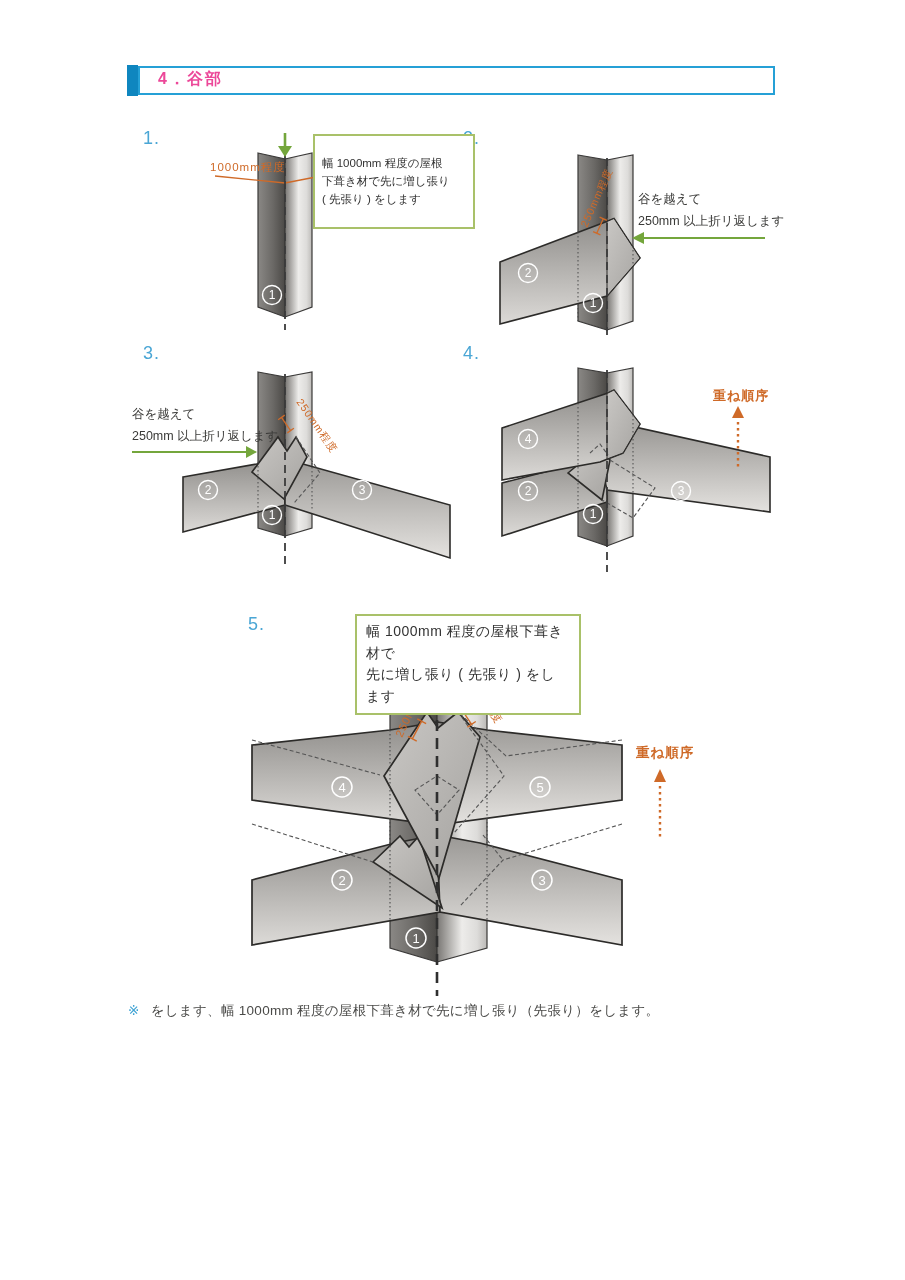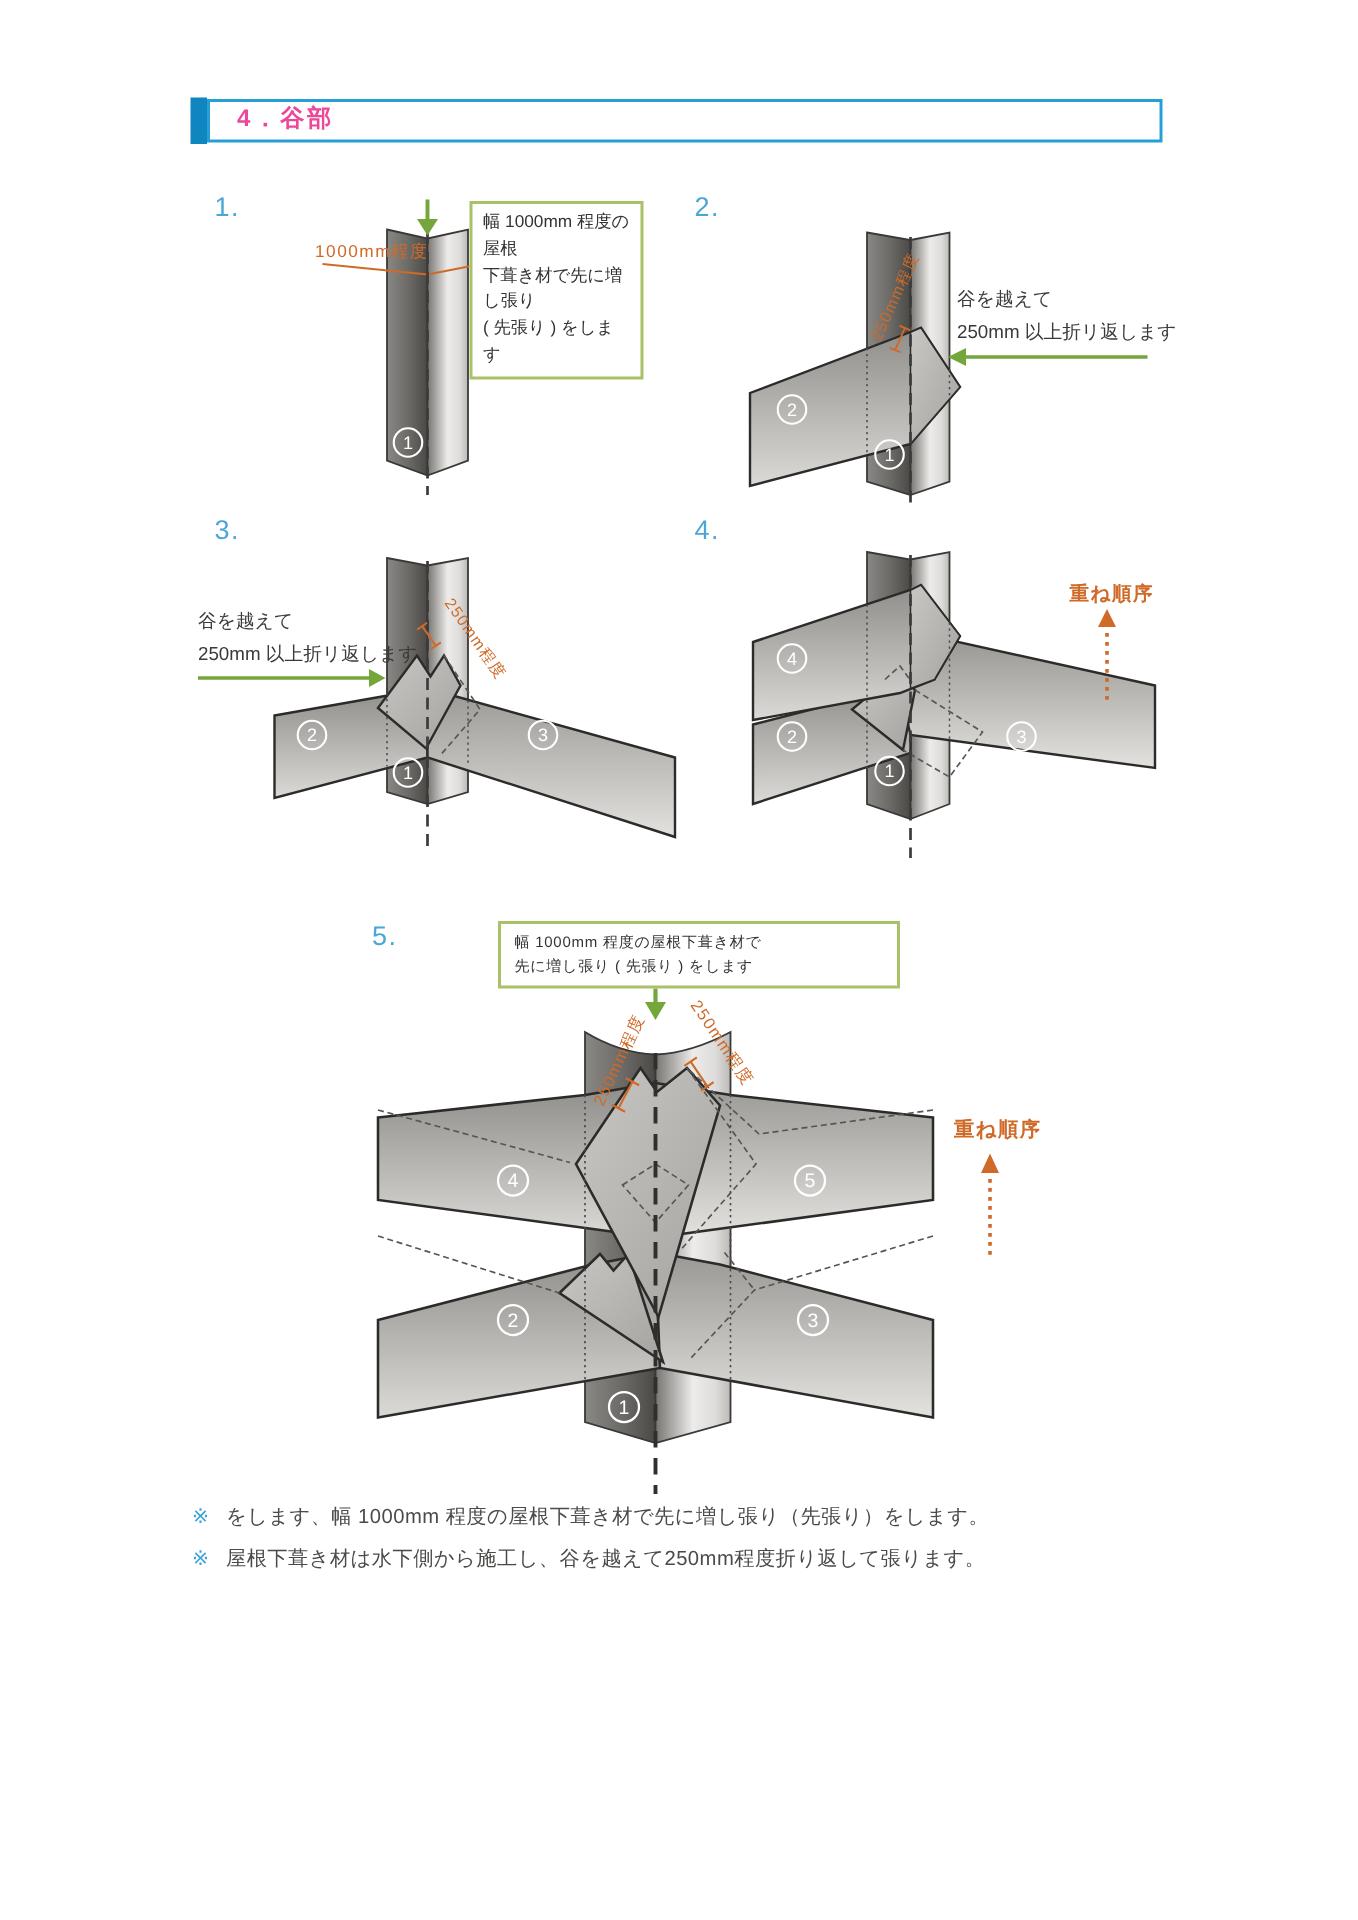--- a/index.html
+++ b/index.html
@@ -8,22 +8,22 @@
   
   .title-accent{position:absolute;left:127px;top:65px;width:11px;height:31px;background:#0f86bf;}
   .title-box{position:absolute;left:138px;top:66px;width:637px;height:29px;box-sizing:border-box;
              border:2px solid #25a0d6;background:#fff;}
   .title-text{position:absolute;left:158px;top:69px;font-size:16px;font-weight:bold;color:#ec4899;letter-spacing:2px;}
   
   .stepnum{position:absolute;color:#4aa6d5;font-size:18px;letter-spacing:1px;}
   
   .callout{position:absolute;border:2px solid #a9c169;background:#fff;color:#333;
            white-space:pre-line;box-sizing:border-box;line-height:1.55;}
-  .callout.c1{left:313px;top:134px;width:116px;font-size:11.5px;padding:4px 7px;}
-  .callout.c5{left:332px;top:614px;width:268px;font-size:10px;padding:5px 9px;letter-spacing:0.5px;}
+  .callout.c1{left:313px;top:134px;width:162px;font-size:11.5px;padding:19px 7px;}
+  .callout.c5{left:355px;top:614px;width:226px;font-size:14px;padding:5px 9px;letter-spacing:0.5px;}
   
   .diag{position:absolute;}
   
   .note-row{position:absolute;left:128px;font-size:13.5px;color:#4a4a48;letter-spacing:0.3px;}
   .note-mark{color:#3fa3d4;margin-right:11px;}
   svg text{font-family:"Liberation Sans","DejaVu Sans",sans-serif;}
   .jp-small{font-size:12.5px;fill:#3a3a38;}
   .orange-dim{fill:#cf6a28;letter-spacing:1px;}
 </style>
 </head>
@@ -256,17 +256,14 @@
       <circle cx="186" cy="328" r="10" fill="none" stroke="#fff" stroke-width="1.5"></circle>
       <text x="186" y="332.5" font-size="13" fill="#fff" text-anchor="middle">1</text>
     </g>
   </svg>
   <div class="callout c5">幅 1000mm 程度の屋根下葺き材で
 先に増し張り ( 先張り ) をします</div>
 
   <div class="note-row" style="top:1002px;">
     <span class="note-mark">※</span><span>をします、幅 1000mm 程度の屋根下葺き材で先に増し張り（先張り）をします。</span>
   </div>
-  <div class="note-row" style="top:1030px;">
-    <span class="note-mark">※</span><span>屋根下葺き材は水下側から施工し、谷を越えて250mm程度折り返して張ります。</span>
-  </div>
 
 </div>
 
 </body></html>

